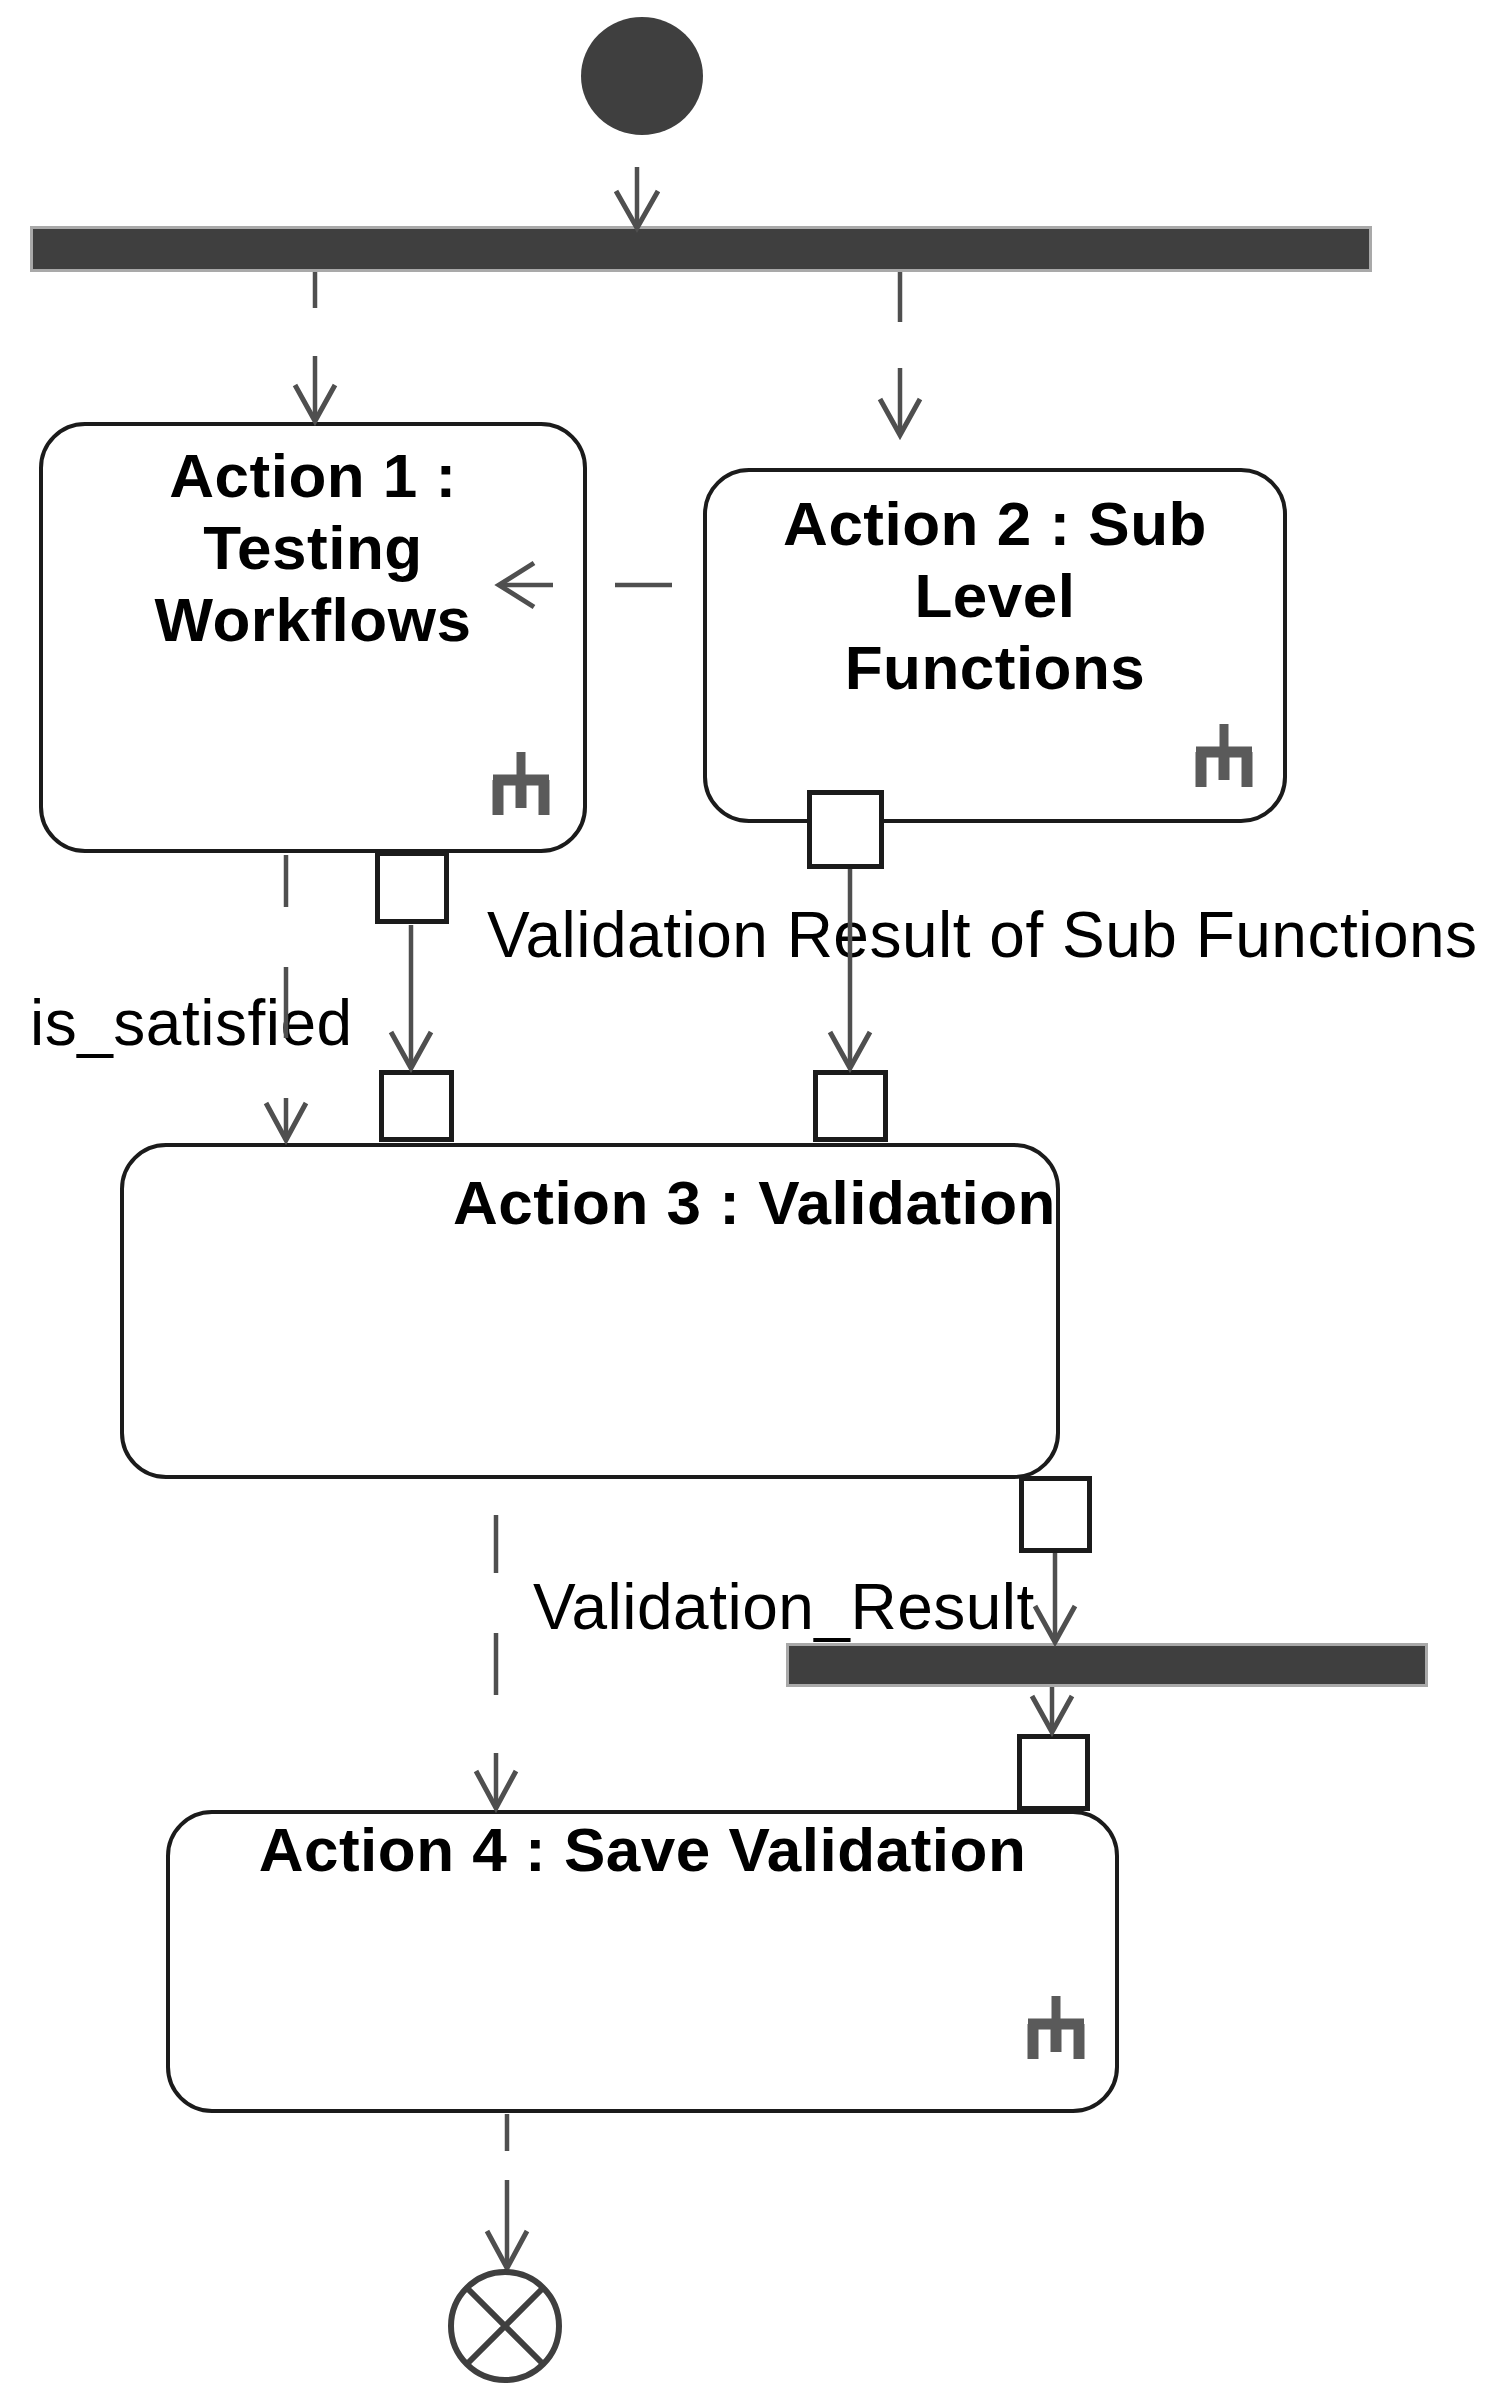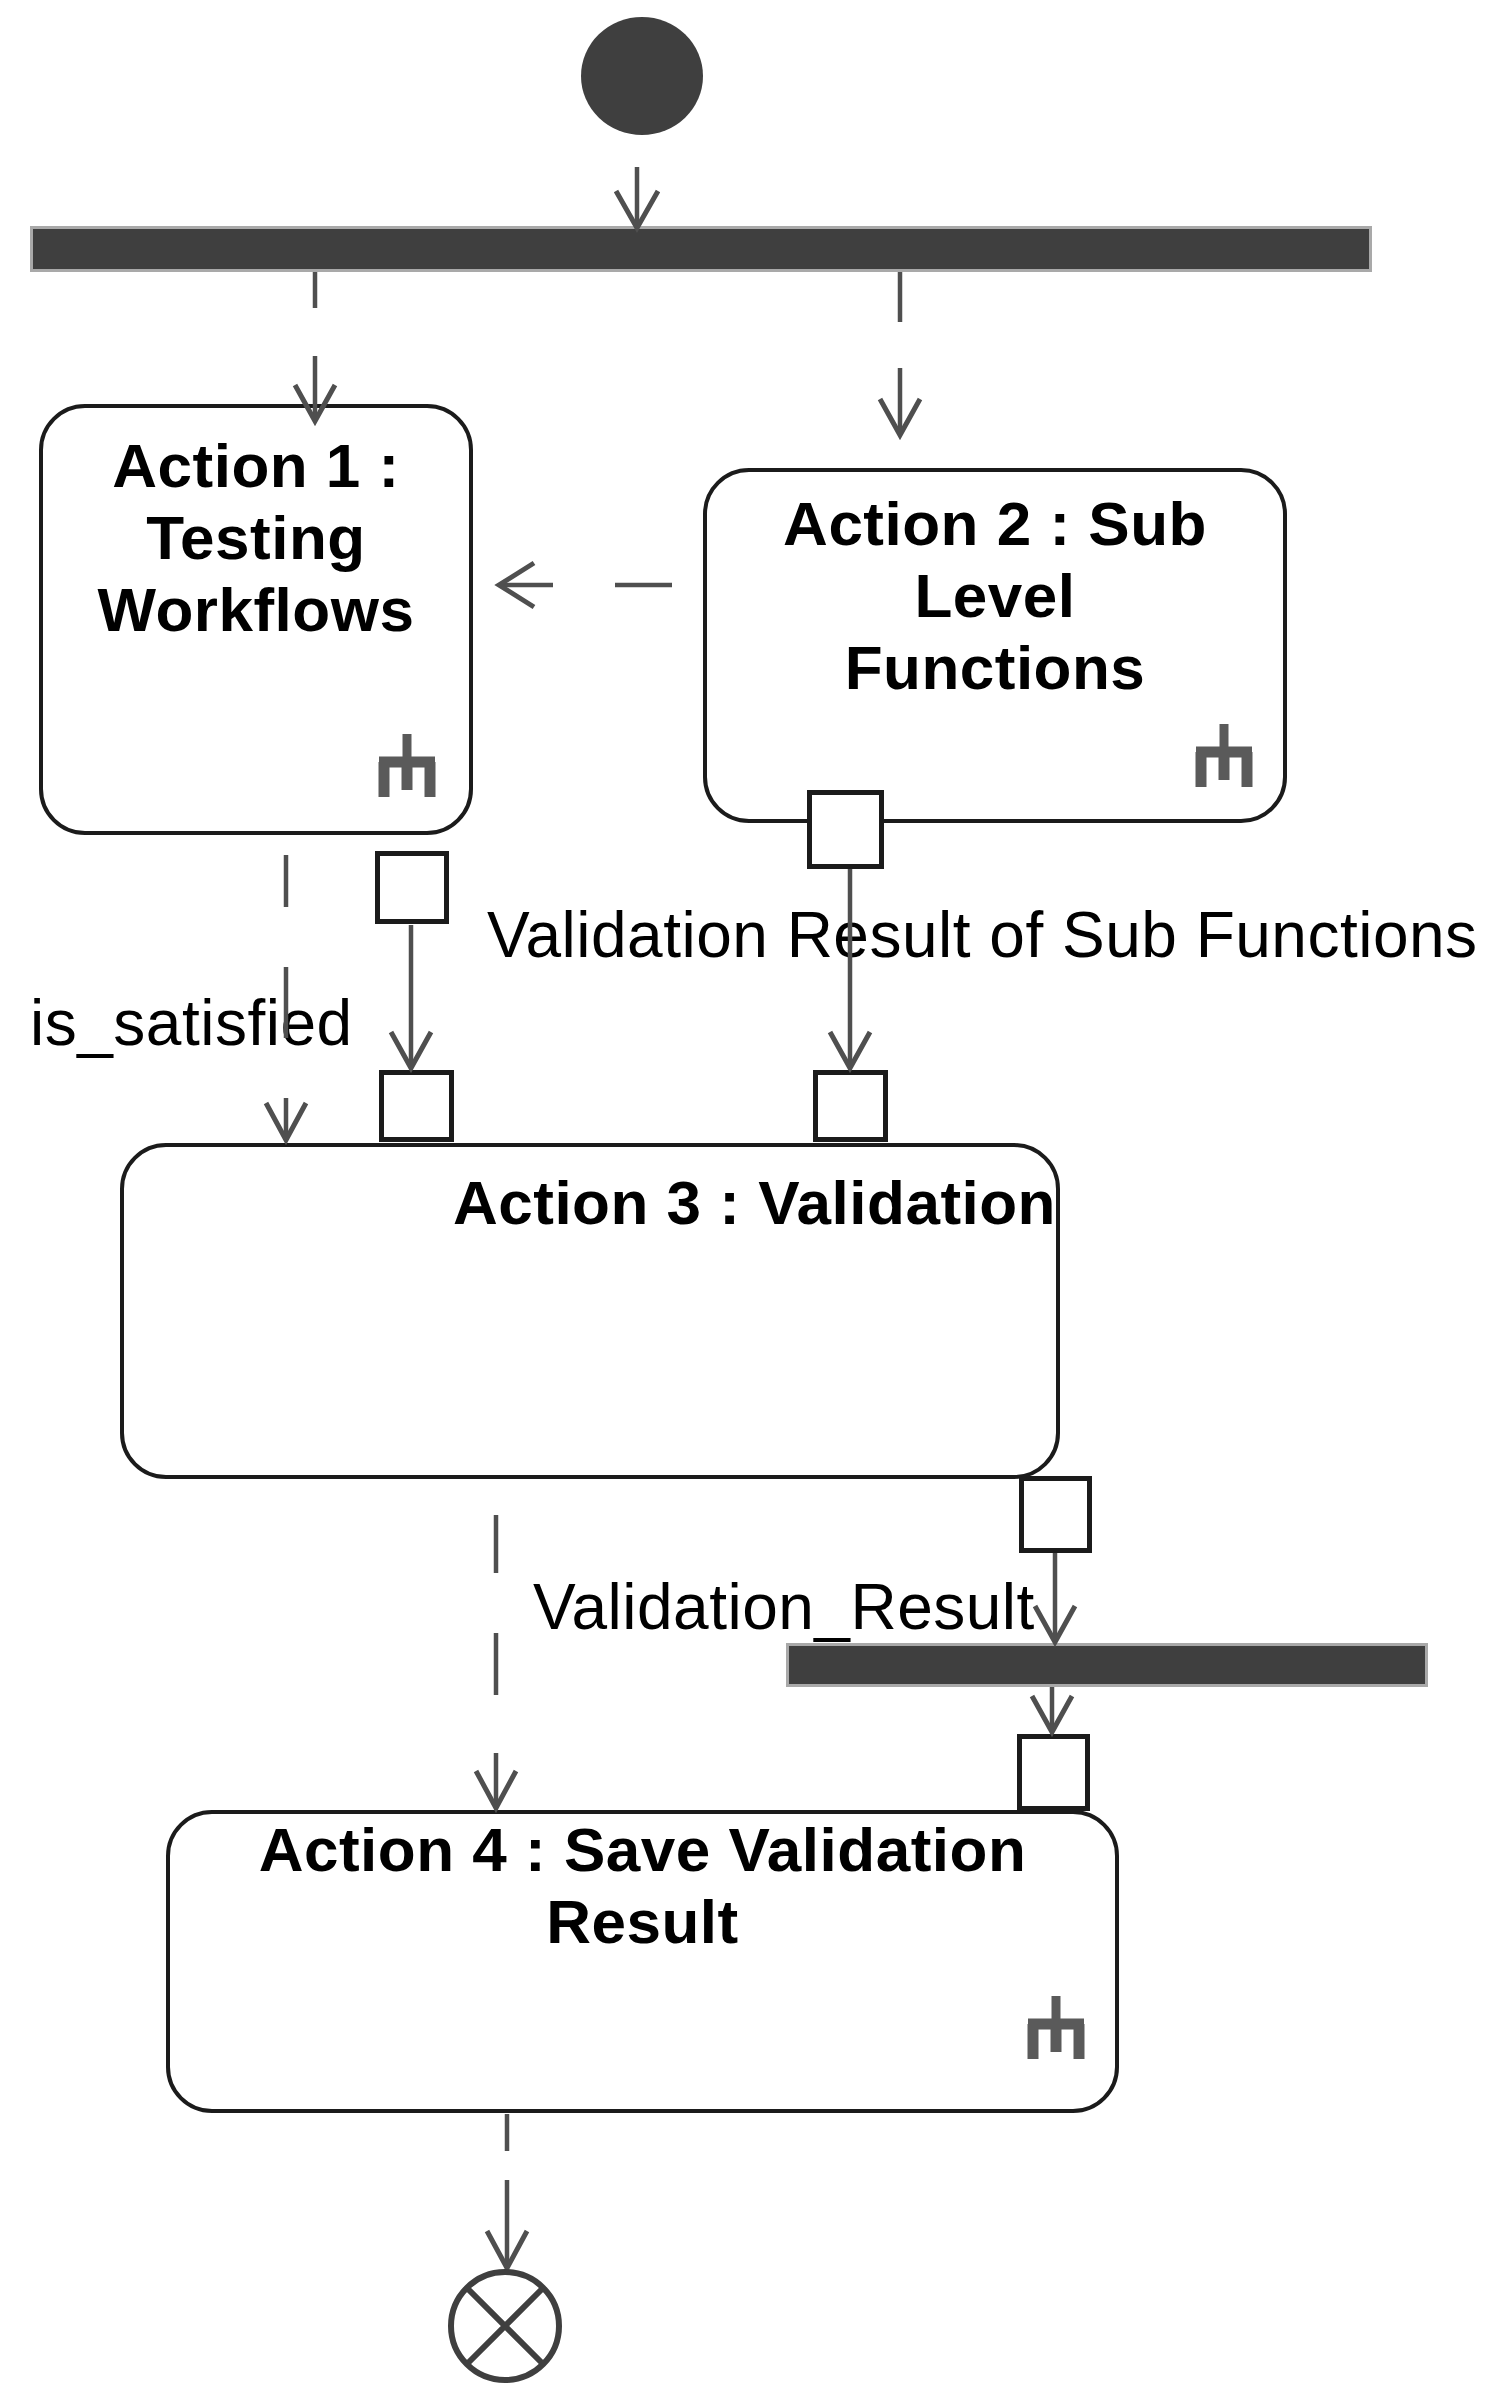--- a/index.html
+++ b/index.html
@@ -24,21 +24,21 @@
     border-radius:46px;
     box-sizing:border-box;
     text-align:center;
     color:#000000;
     font-weight:bold;
     font-size:62px;
     line-height:72px;
     letter-spacing:0.5px;
   }
   .action .line{display:block;}
-  #action1{left:39px;top:404px;width:434px;height:431px;padding-top:22px;}
+  #action1{left:39px;top:422px;width:548px;height:431px;padding-top:14px;}
   #action2{left:703px;top:437px;width:584px;height:355px;padding-top:16px;margin-top:31px;}
   #action3{left:120px;top:1143px;width:940px;height:336px;padding-top:20px;text-align:right;}
   #action4{left:166px;top:1810px;width:953px;height:303px;}
   .bar{
     position:absolute;z-index:2;
     background:#3f3f3f;
     border:3px solid #a9a9a9;
     box-sizing:border-box;
   }
   #fork-bar{left:30px;top:226px;width:1342px;height:46px;}
@@ -113,21 +113,20 @@
       <path d="M56,31 L56,66" stroke-width="11"></path>
     </svg>
   </div>
 
   <div id="action3" class="action">
     <span class="line">Action 3 : Validation</span>
   </div>
 
   <div id="action4" class="action">
     <span class="line">Action 4 : Save Validation</span>
-    <span class="line">Result</span>
     <svg class="rake" viewBox="0 0 66 70">
       <path d="M33,3 L33,27" stroke-width="9"></path>
       <path d="M5,31 L61,31" stroke-width="11"></path>
       <path d="M10,31 L10,66" stroke-width="11"></path>
       <path d="M33,31 L33,59" stroke-width="11"></path>
       <path d="M56,31 L56,66" stroke-width="11"></path>
     </svg>
   </div>
 
   <div id="join-bar" class="bar"></div>

